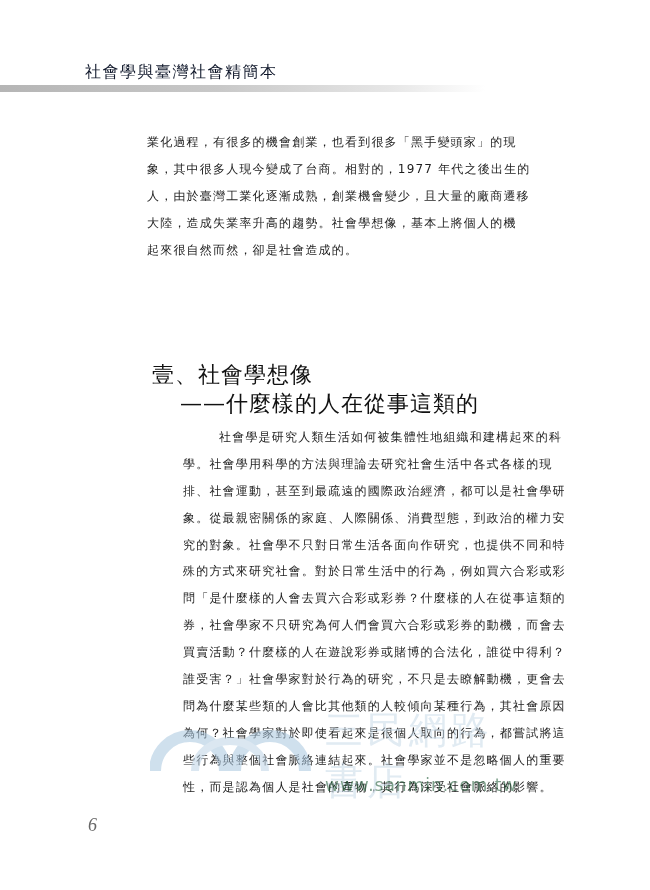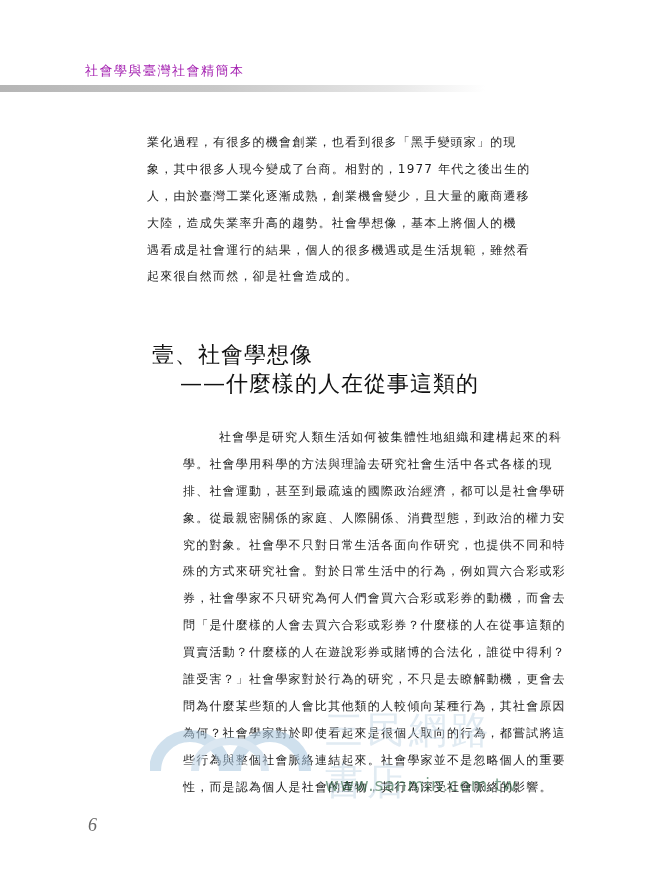--- a/index.html
+++ b/index.html
@@ -2,42 +2,42 @@
 <html><head>
   <meta charset="utf-8">
   <style>
     html, body { margin: 0; padding: 0; }
     body {
       width: 650px; height: 890px; background: #ffffff; position: relative; overflow: hidden;
       font-family: "DejaVu Serif", "Liberation Serif", serif; color: #222;
     }
     .running-head {
       position: absolute; left: 85px; top: 62px;
-      font-size: 13px; letter-spacing: 1.5px; color: #a21caf; text-align: center;
+      font-size: 16px; letter-spacing: 1.5px; color: #0f172a; text-align: center;
     }
     .head-bar {
       position: absolute; left: 0; top: 85px; width: 485px; height: 7px;
       background: linear-gradient(to right, #b5b5b5 0%, #c8c8c8 45%, #e6e6e6 80%, #ffffff 100%);
     }
     .para {
       position: absolute; left: 147px; width: 396px;
       font-family: "DejaVu Sans", "Liberation Sans", sans-serif;
       font-size: 12px; line-height: 26.9px; color: #1e1e1e;
       letter-spacing: 1.2px; text-align: justify;
     }
     .para .line { display: block; white-space: nowrap; height: 26.9px; }
     .para1 { top: 129px; }
     .para2 { top: 424px; margin-left: 36px; }
     .indent { padding-left: 36px; }
     .heading {
       position: absolute; left: 152px; top: 340px;
       font-family: "DejaVu Serif", "Liberation Serif", serif;
       font-size: 22px; line-height: 29px; color: #111; font-weight: normal;
     }
-    .heading .h-line1 { display: block; letter-spacing: 1px; }
+    .heading .h-line1 { display: block; letter-spacing: 1px; margin-top: 20px; }
     .heading .h-line2 { display: block; padding-left: 28px; letter-spacing: 1px; }
     .page-number {
       position: absolute; left: 88px; top: 815px;
       font-family: "Liberation Serif", "DejaVu Serif", serif;
       font-style: italic; font-size: 18px; color: #666;
     }
     .watermark {
       position: absolute; left: 150px; top: 705px; width: 380px; height: 75px;
       pointer-events: none; opacity: 0.55;
     }
@@ -55,38 +55,37 @@
 <body>
 
 <div class="running-head">社會學與臺灣社會精簡本</div>
 <div class="head-bar"></div>
 
 <div class="para para1">
   <span class="line">業化過程，有很多的機會創業，也看到很多「黑手變頭家」的現</span>
   <span class="line">象，其中很多人現今變成了台商。相對的，1977 年代之後出生的</span>
   <span class="line">人，由於臺灣工業化逐漸成熟，創業機會變少，且大量的廠商遷移</span>
   <span class="line">大陸，造成失業率升高的趨勢。社會學想像，基本上將個人的機</span>
-  <span class="line">遇看成是社會運行的結果，個人的很多機遇或是生活規範，雖然看</span>
   <span class="line">起來很自然而然，卻是社會造成的。</span>
 </div>
 
 <div class="heading">
   <span class="h-line1">壹、社會學想像</span>
   <span class="h-line2">——什麼樣的人在從事這類的</span>
 </div>
 
 <div class="para para2">
   <span class="line indent">社會學是研究人類生活如何被集體性地組織和建構起來的科</span>
   <span class="line">學。社會學用科學的方法與理論去研究社會生活中各式各樣的現</span>
   <span class="line">排、社會運動，甚至到最疏遠的國際政治經濟，都可以是社會學研</span>
   <span class="line">象。從最親密關係的家庭、人際關係、消費型態，到政治的權力安</span>
   <span class="line">究的對象。社會學不只對日常生活各面向作研究，也提供不同和特</span>
   <span class="line">殊的方式來研究社會。對於日常生活中的行為，例如買六合彩或彩</span>
+  <span class="line">問「是什麼樣的人會去買六合彩或彩券？什麼樣的人在從事這類的</span>
   <span class="line">券，社會學家不只研究為何人們會買六合彩或彩券的動機，而會去</span>
-  <span class="line">問「是什麼樣的人會去買六合彩或彩券？什麼樣的人在從事這類的</span>
   <span class="line">買賣活動？什麼樣的人在遊說彩券或賭博的合法化，誰從中得利？</span>
   <span class="line">誰受害？」社會學家對於行為的研究，不只是去瞭解動機，更會去</span>
   <span class="line">問為什麼某些類的人會比其他類的人較傾向某種行為，其社會原因</span>
   <span class="line">為何？社會學家對於即使看起來是很個人取向的行為，都嘗試將這</span>
   <span class="line">些行為與整個社會脈絡連結起來。社會學家並不是忽略個人的重要</span>
   <span class="line">性，而是認為個人是社會的產物，其行為深受社會脈絡的影響。</span>
 </div>
 
 <div class="watermark">
   <svg class="wm-arch" width="170" height="60" viewBox="0 0 170 60">

